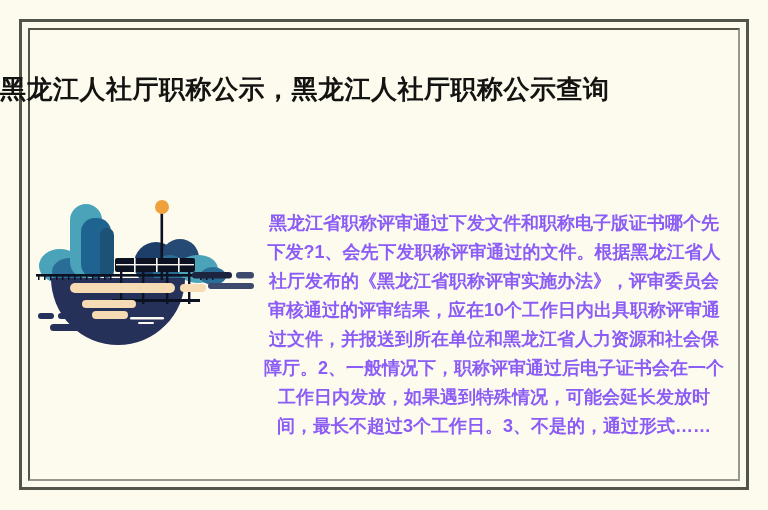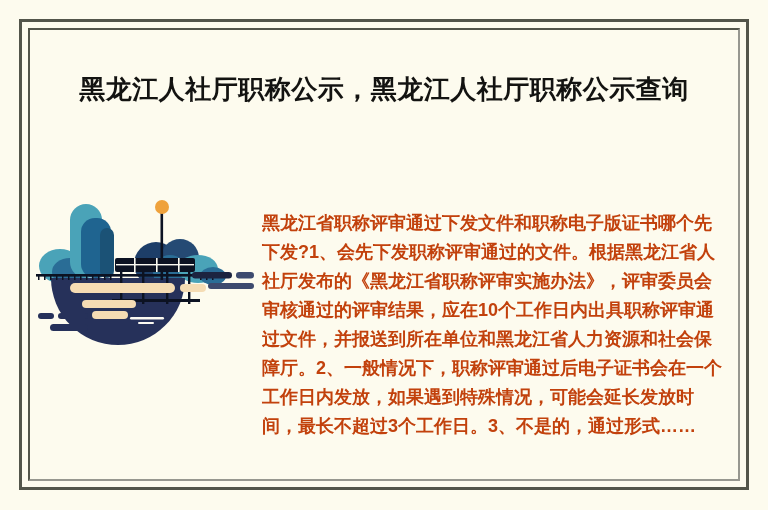--- a/index.html
+++ b/index.html
@@ -14,32 +14,32 @@
     position:absolute;left:19px;top:19px;width:724px;height:465px;
     border:3px solid #53554a;
   }
   .frame-inner{
     position:absolute;left:6px;top:6px;right:6px;bottom:6px;
     border-style:solid;border-width:2px;
     border-color:#53554a #97978f #97978f #53554a;
   }
   .page-title{
     position:absolute;left:0;right:0;top:70px;
-    text-align:center;
     font-size:26px;line-height:38px;
     font-weight:bold;
     color:#131311;
     letter-spacing:0.5px;
     margin:0;
   }
   .article-text{
     position:absolute;left:262px;top:209px;width:464px;
     font-size:18px;line-height:29px;
     font-weight:bold;
-    color:#c2410c;
+    color:#8b5cf6;
+    text-align:center;
     margin:0;
   }
   .illustration{
     position:absolute;left:30px;top:196px;width:232px;height:158px;
   }
 </style>
 </head>
 <body>
 
 <div class="frame-outer">

